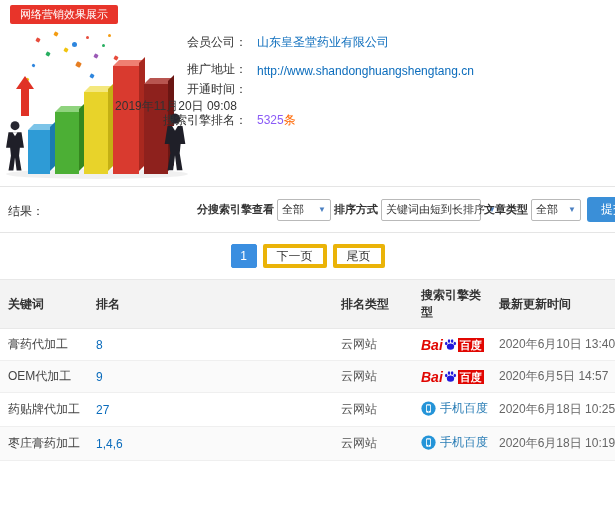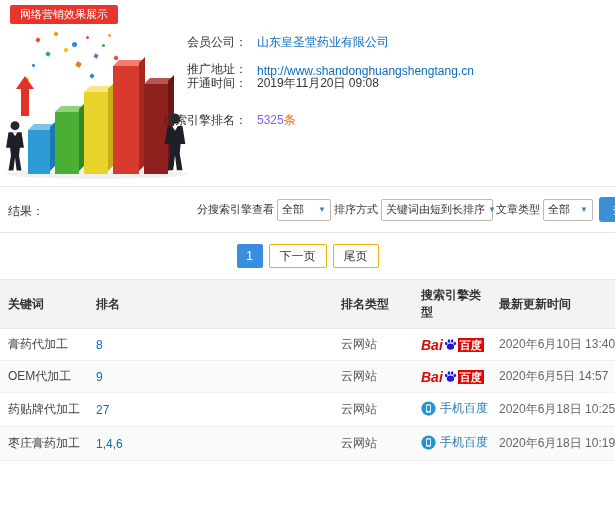--- a/index.html
+++ b/index.html
@@ -43,47 +43,47 @@
     border-left:9px solid transparent;border-right:9px solid transparent;
     border-bottom:13px solid #e03226;}
   .up-arrow .shaft{position:absolute;top:12px;left:5px;width:8px;height:28px;background:#e03226;}
   .man{position:absolute;}
   .man-left{left:0;bottom:6px;width:26px;height:56px;}
   .man-right{left:158px;bottom:6px;width:30px;height:64px;}
 
   .info-row{position:absolute;left:95px;display:flex;align-items:center;height:20px;}
   .info-row .ilabel{width:152px;text-align:right;color:#333;}
   .info-row .ivalue{margin-left:10px;}
-  .r1{top:4px;} .r2{top:30px;align-items:flex-end;} .r3{top:45px;} .r4{top:82px;}
+  .r1{top:4px;} .r2{top:30px;align-items:flex-end;} .r3{top:53px;flex-direction:column;} .r4{top:82px;}
   a.link{color:#0b6cbc;text-decoration:none;cursor:pointer;}
   .highlight{color:#8b5cf6;}
   .highlight-suffix{color:#ff6600;}
 
   .divider{border-top:1px solid #e5e5e5;height:0;}
 
   
   .filter-row{position:relative;height:45px;}
   .result-label{position:absolute;left:8px;top:16px;}
   .filter-controls{position:absolute;left:197px;top:10px;display:flex;align-items:center;
     gap:3px;font-size:11px;white-space:nowrap;}
-  .flabel{font-weight:normal;color:#333;}
+  .flabel{font-weight:bold;color:#333;}
   .select{height:22px;border:1px solid #b9b9b9;background:#fff;display:flex;align-items:center;
     justify-content:space-between;padding:0 4px;box-sizing:border-box;border-radius:2px;
     cursor:pointer;flex-shrink:0;}
   .select .caret{color:#4a7fc1;font-size:8px;margin-left:3px;}
-  .sel-engine{width:54px;} .sel-sort{width:112px;text-align:right;} .sel-type{width:50px;}
+  .sel-engine{width:54px;} .sel-sort{width:100px;text-align:right;} .sel-type{width:50px;}
   .submit-btn{flex-shrink:0;height:25px;padding:0 14px;background:#3a8fd8;color:#fff;
     border:none;border-radius:3px;font-size:12px;cursor:pointer;margin-left:3px;}
 
   
   .pagination{height:46px;display:flex;align-items:center;justify-content:center;gap:6px;}
   .page-current{min-width:26px;height:24px;background:#3a8ee0;color:#fff;display:flex;
     align-items:center;justify-content:center;border:1px solid #3a8ee0;
     box-sizing:border-box;border-radius:2px;cursor:pointer;}
-  .page-btn{height:24px;padding:0 10px;border:1px solid #eab308;display:flex;align-items:center;
+  .page-btn{height:24px;padding:0 10px;border:4px solid #eab308;display:flex;align-items:center;
     border-radius:2px;background:#fff;color:#333;cursor:pointer;box-sizing:border-box;}
 
   
   table{width:615px;border-collapse:collapse;table-layout:fixed;font-size:12px;}
   th{background:#f3f3f3;font-weight:bold;text-align:left;padding:7px 0 7px 8px;
     border-top:1px solid #e8e8e8;border-bottom:1px solid #e8e8e8;color:#333;}
   td{padding:7px 0 7px 8px;border-bottom:1px solid #efefef;vertical-align:middle;
     overflow:hidden;white-space:nowrap;}
   tr.data-row:nth-child(even) td{background:#fafafa;}
   .col-keyword{color:#444;}

